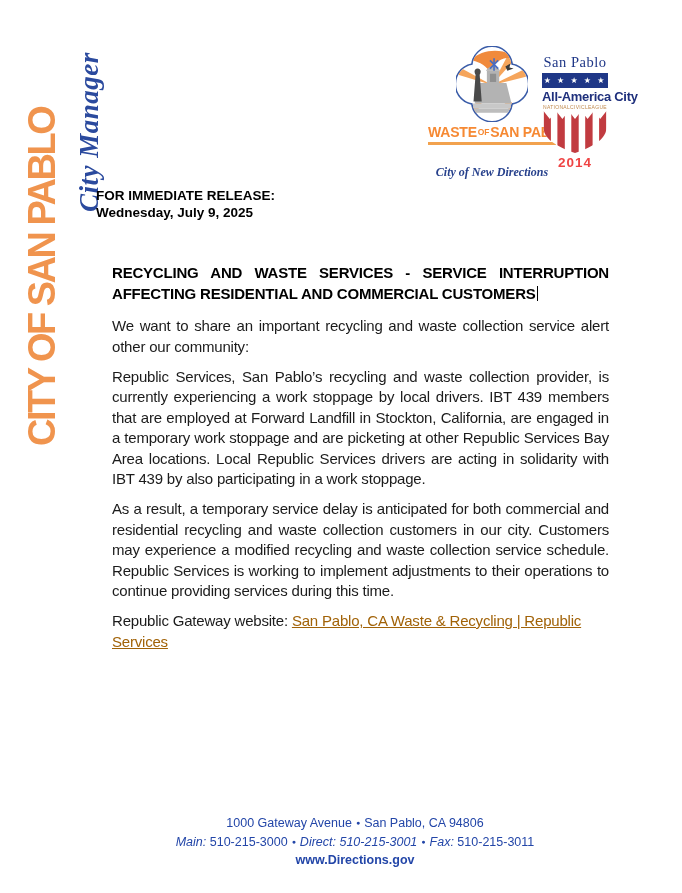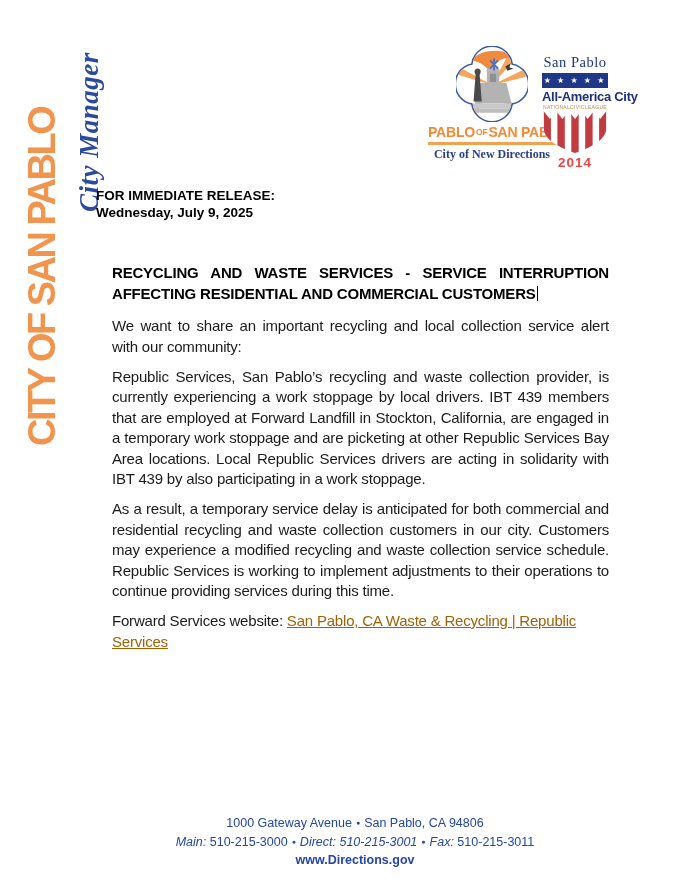--- a/index.html
+++ b/index.html
@@ -16,21 +16,21 @@
           font-family:"Liberation Serif",serif;font-style:italic;font-weight:600;
           font-size:27px;color:#2B4A9E;letter-spacing:0.5px;white-space:nowrap;}
 
   
   .seal-block{position:absolute;left:428px;top:46px;width:128px;text-align:center;}
   .seal-svg{display:block;margin:0 auto;width:72px;height:76px;}
   .seal-name{margin-top:2px;font-size:14px;font-weight:bold;color:#F68933;
              letter-spacing:-0.2px;white-space:nowrap;}
   .seal-of{font-size:8.5px;vertical-align:2px;margin:12px 1px;}
   .seal-rule{height:2.5px;background:#F2A24E;margin-top:2px;}
-  .seal-tagline{margin-top:2px;font-family:"Liberation Serif",serif;
+  .seal-tagline{margin-top:20px;font-family:"Liberation Serif",serif;font-style:italic;
                 font-weight:bold;font-size:12px;color:#27418C;white-space:nowrap;}
 
   
   .aac-block{position:absolute;left:542px;top:54px;width:66px;text-align:center;}
   .aac-city{font-family:"Liberation Serif",serif;font-size:14.5px;color:#1F3787;
             letter-spacing:0.5px;margin-bottom:2px;white-space:nowrap;}
   .aac-band{background:#1F3787;height:15px;line-height:15px;color:#ffffff;
             font-size:8px;letter-spacing:2px;text-align:center;overflow:hidden;}
   .aac-title{margin-top:1px;font-size:13px;font-weight:bold;color:#1E2F7C;
              letter-spacing:-0.3px;white-space:nowrap;}
@@ -104,21 +104,21 @@
         <rect x="33" y="27" width="6" height="8" fill="#8f8f8f"></rect>
         <path d="M21,22 c2,0 3,1.5 3,3 c0,1 -0.5,2 -1,3 l2,26 h-8 l2,-26 c-0.5,-1 -1,-2 -1,-3 c0,-1.5 1,-3 3,-3 Z" fill="#4A4A4A"></path>
         <path d="M48,20 l5,-3 l-1,4 l4,1 l-6,2 Z" fill="#3a3a3a"></path>
         <g stroke="#4A6CC0" stroke-width="1.6">
           <line x1="33" y1="14" x2="41" y2="22"></line>
           <line x1="41" y1="14" x2="33" y2="22"></line>
           <line x1="37" y1="12" x2="37" y2="24"></line>
         </g>
       </g>
     </svg>
-    <div class="seal-name"><span>PABLO</span><span class="seal-of">OF</span><span>SAN PABLO</span></div>
+    <div class="seal-name"><span>WASTE</span><span class="seal-of">OF</span><span>SAN PABLO</span></div>
     <div class="seal-rule"></div>
     <div class="seal-tagline">City of New Directions</div>
   </div>
 
   <div class="aac-block">
     <div class="aac-city">San Pablo</div>
     <div class="aac-band">★ ★ ★ ★ ★</div>
     <div class="aac-title">All-America City</div>
     <div class="aac-league">NATIONALCIVICLEAGUE</div>
     <svg class="aac-stripes" viewBox="0 0 63 42" aria-hidden="true">
@@ -142,24 +142,24 @@
     <div class="aac-year">2014</div>
   </div>
 
   <div class="release">
     <div>FOR IMMEDIATE RELEASE:</div>
     <div>Wednesday, July 9, 2025</div>
   </div>
 
   <div class="body-copy">
     <p class="headline"><span>RECYCLING AND WASTE SERVICES - SERVICE INTERRUPTION AFFECTING RESIDENTIAL AND COMMERCIAL CUSTOMERS</span><span class="caret"></span></p>
-    <p>We want to share an important recycling and local collection service alert with our community:</p>
+    <p>We want to share an important recycling and waste collection service alert other our community:</p>
     <p>Republic Services, San Pablo’s recycling and waste collection provider, is currently experiencing a work stoppage by local drivers.  IBT 439 members that are employed at Forward Landfill in Stockton, California, are engaged in a temporary work stoppage and are picketing at other Republic Services Bay Area locations.  Local Republic Services drivers are acting in solidarity with IBT 439 by also participating in a work stoppage.</p>
     <p>As a result, a temporary service delay is anticipated for both commercial and residential recycling and waste collection customers in our city. Customers may experience a modified recycling and waste collection service schedule. Republic Services is working to implement adjustments to their operations to continue providing services during this time.</p>
-    <p class="website-line"><span>Forward Services website: </span><a href="#" class="link">San Pablo, CA Waste &amp; Recycling | Republic Services</a></p>
+    <p class="website-line"><span>Republic Gateway website: </span><a href="#" class="link">San Pablo, CA Waste &amp; Recycling | Republic Services</a></p>
   </div>
 
   <div class="footer">
     <div>
       <span>1000 Gateway Avenue</span><span class="dot">●</span><span>San Pablo, CA 94806</span>
     </div>
     <div>
       <span class="f-italic">Main:</span>
       <span>510-215-3000</span><span class="dot">●</span><span class="f-italic">Direct:</span>
       <span class="f-italic">510-215-3001</span><span class="dot">●</span><span class="f-italic">Fax:</span>

